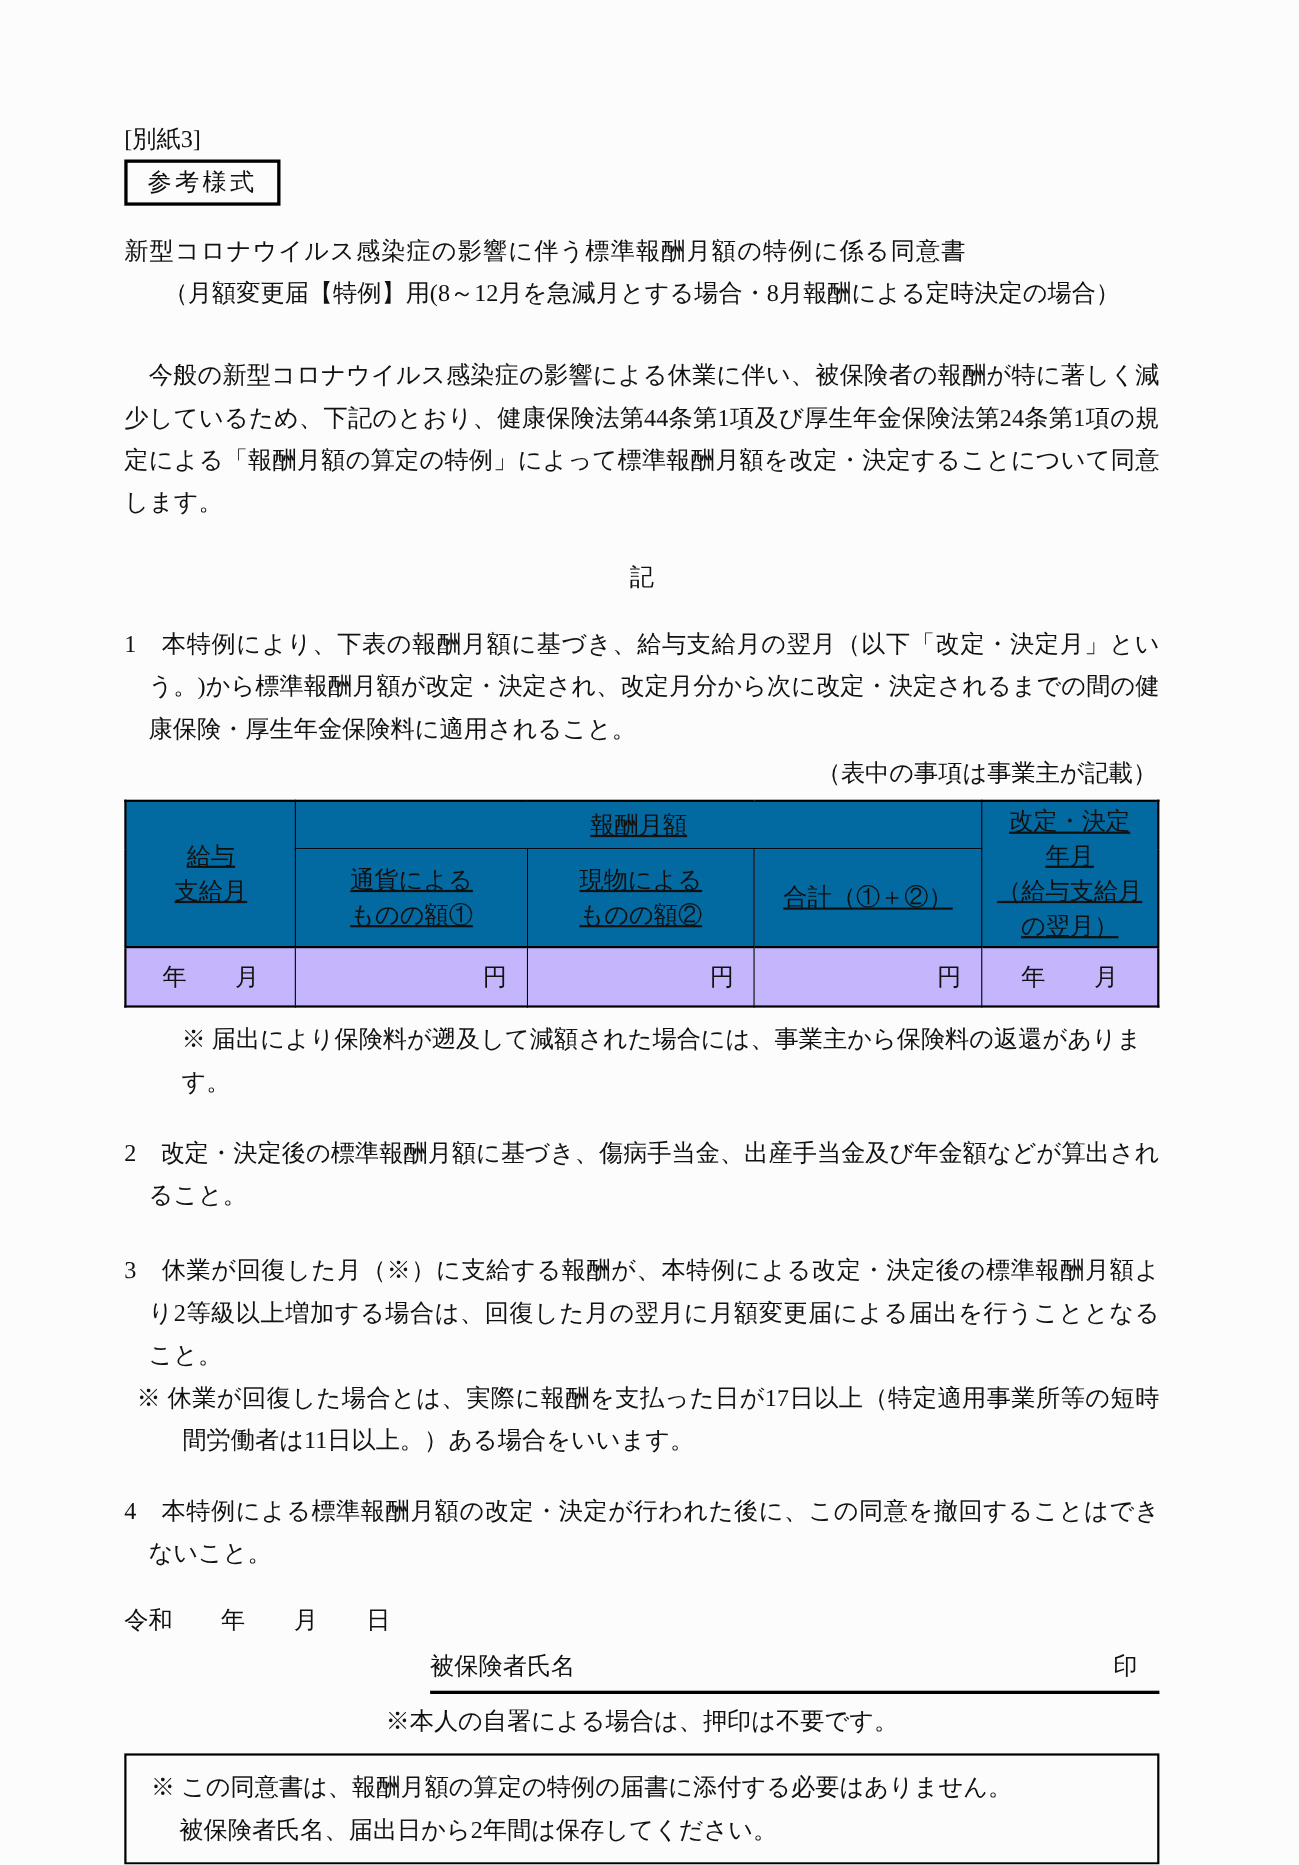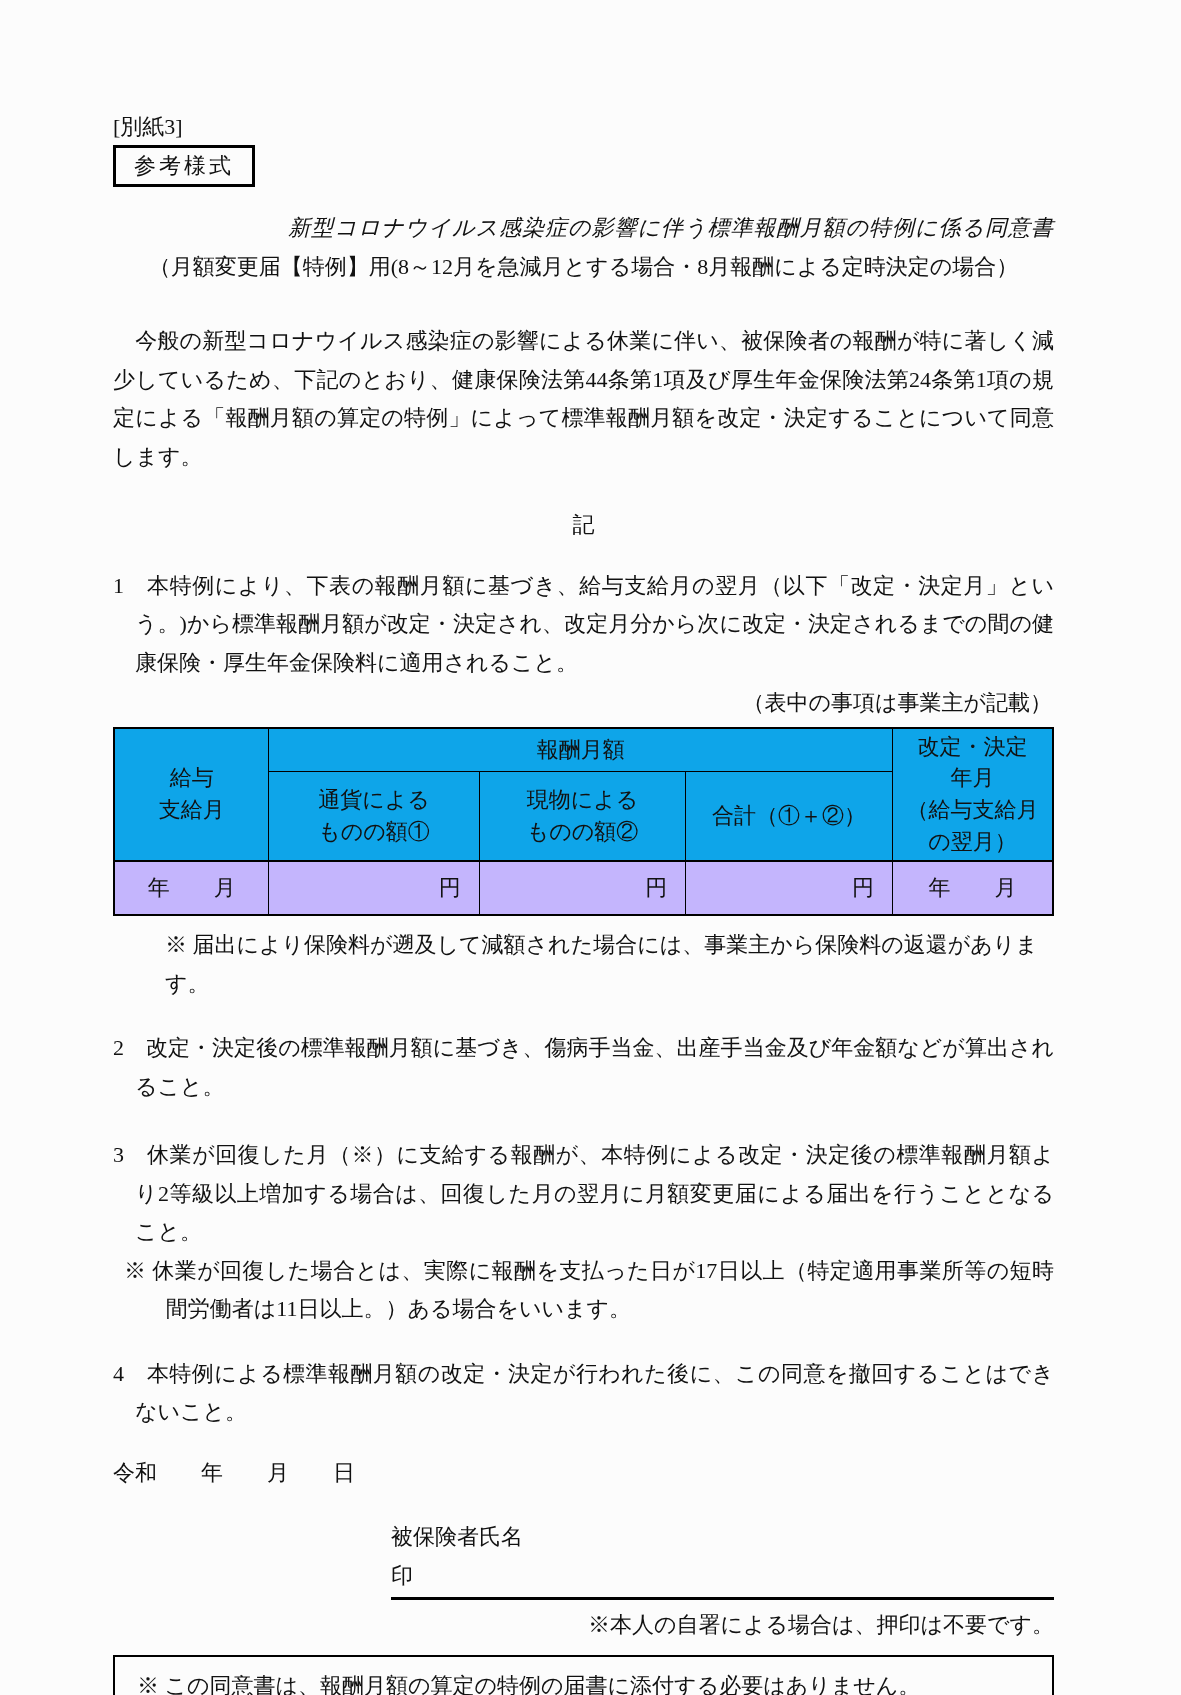--- a/index.html
+++ b/index.html
@@ -27,24 +27,23 @@
     justify-content: flex-start;
     margin-top: 0px;
   }
   .ref-box {
     border: 3px solid #000;
     padding: 2px 18px;
     letter-spacing: 3px;
     line-height: 32px;
   }
   .doc-title {
-    text-align: right;
+    text-align: left;
     margin-top: 22px;
     letter-spacing: 1px;
-    font-style: italic;
   }
   .doc-subtitle {
     text-align: center;
     margin-top: 0px;
   }
   .intro {
     margin: 36px 0 0 0;
     text-align: justify;
   }
   .ki-heading {
@@ -77,21 +76,22 @@
   }
   table.remuneration td {
     border: 1px solid #000;
     text-align: center;
     vertical-align: middle;
     padding: 2px 4px;
     line-height: 1.45;
     white-space: pre-line;
   }
   table.remuneration td.hdr {
-    background: #0ea5e9;
+    background: #0369a1;
+    text-decoration: underline;
   }
   table.remuneration tr.hdr-row-1 td {
     height: 36px;
   }
   table.remuneration tr.hdr-row-2 td {
     height: 78px;
   }
   table.remuneration tr.data-row td {
     border-top: 2px solid #000;
     height: 48px;
@@ -107,30 +107,30 @@
     margin-left: 44px;
   }
   .item-2 { margin-top: 26px; }
   .item-3 { margin-top: 30px; }
   .item-4 { margin-top: 26px; }
   .date-line {
     margin-top: 22px;
   }
   .sig-row {
     display: flex;
+    align-items: flex-end;
     margin-left: 278px;
-    margin-top: 26px;
+    margin-top: 4px;
     border-bottom: 3px solid #000;
     padding-bottom: 2px;
-    flex-direction: column;
   }
   .sig-spacer { flex: 1; }
   .sig-seal { padding-right: 20px; }
   .sig-note {
-    text-align: right;
+    text-align: center;
     margin-top: 6px;
   }
   .retention-box {
     border: 2px solid #000;
     margin-top: 10px;
     padding: 10px 18px 10px 22px;
   }
   .retention-line-2 {
     padding-left: 26px;
   }

